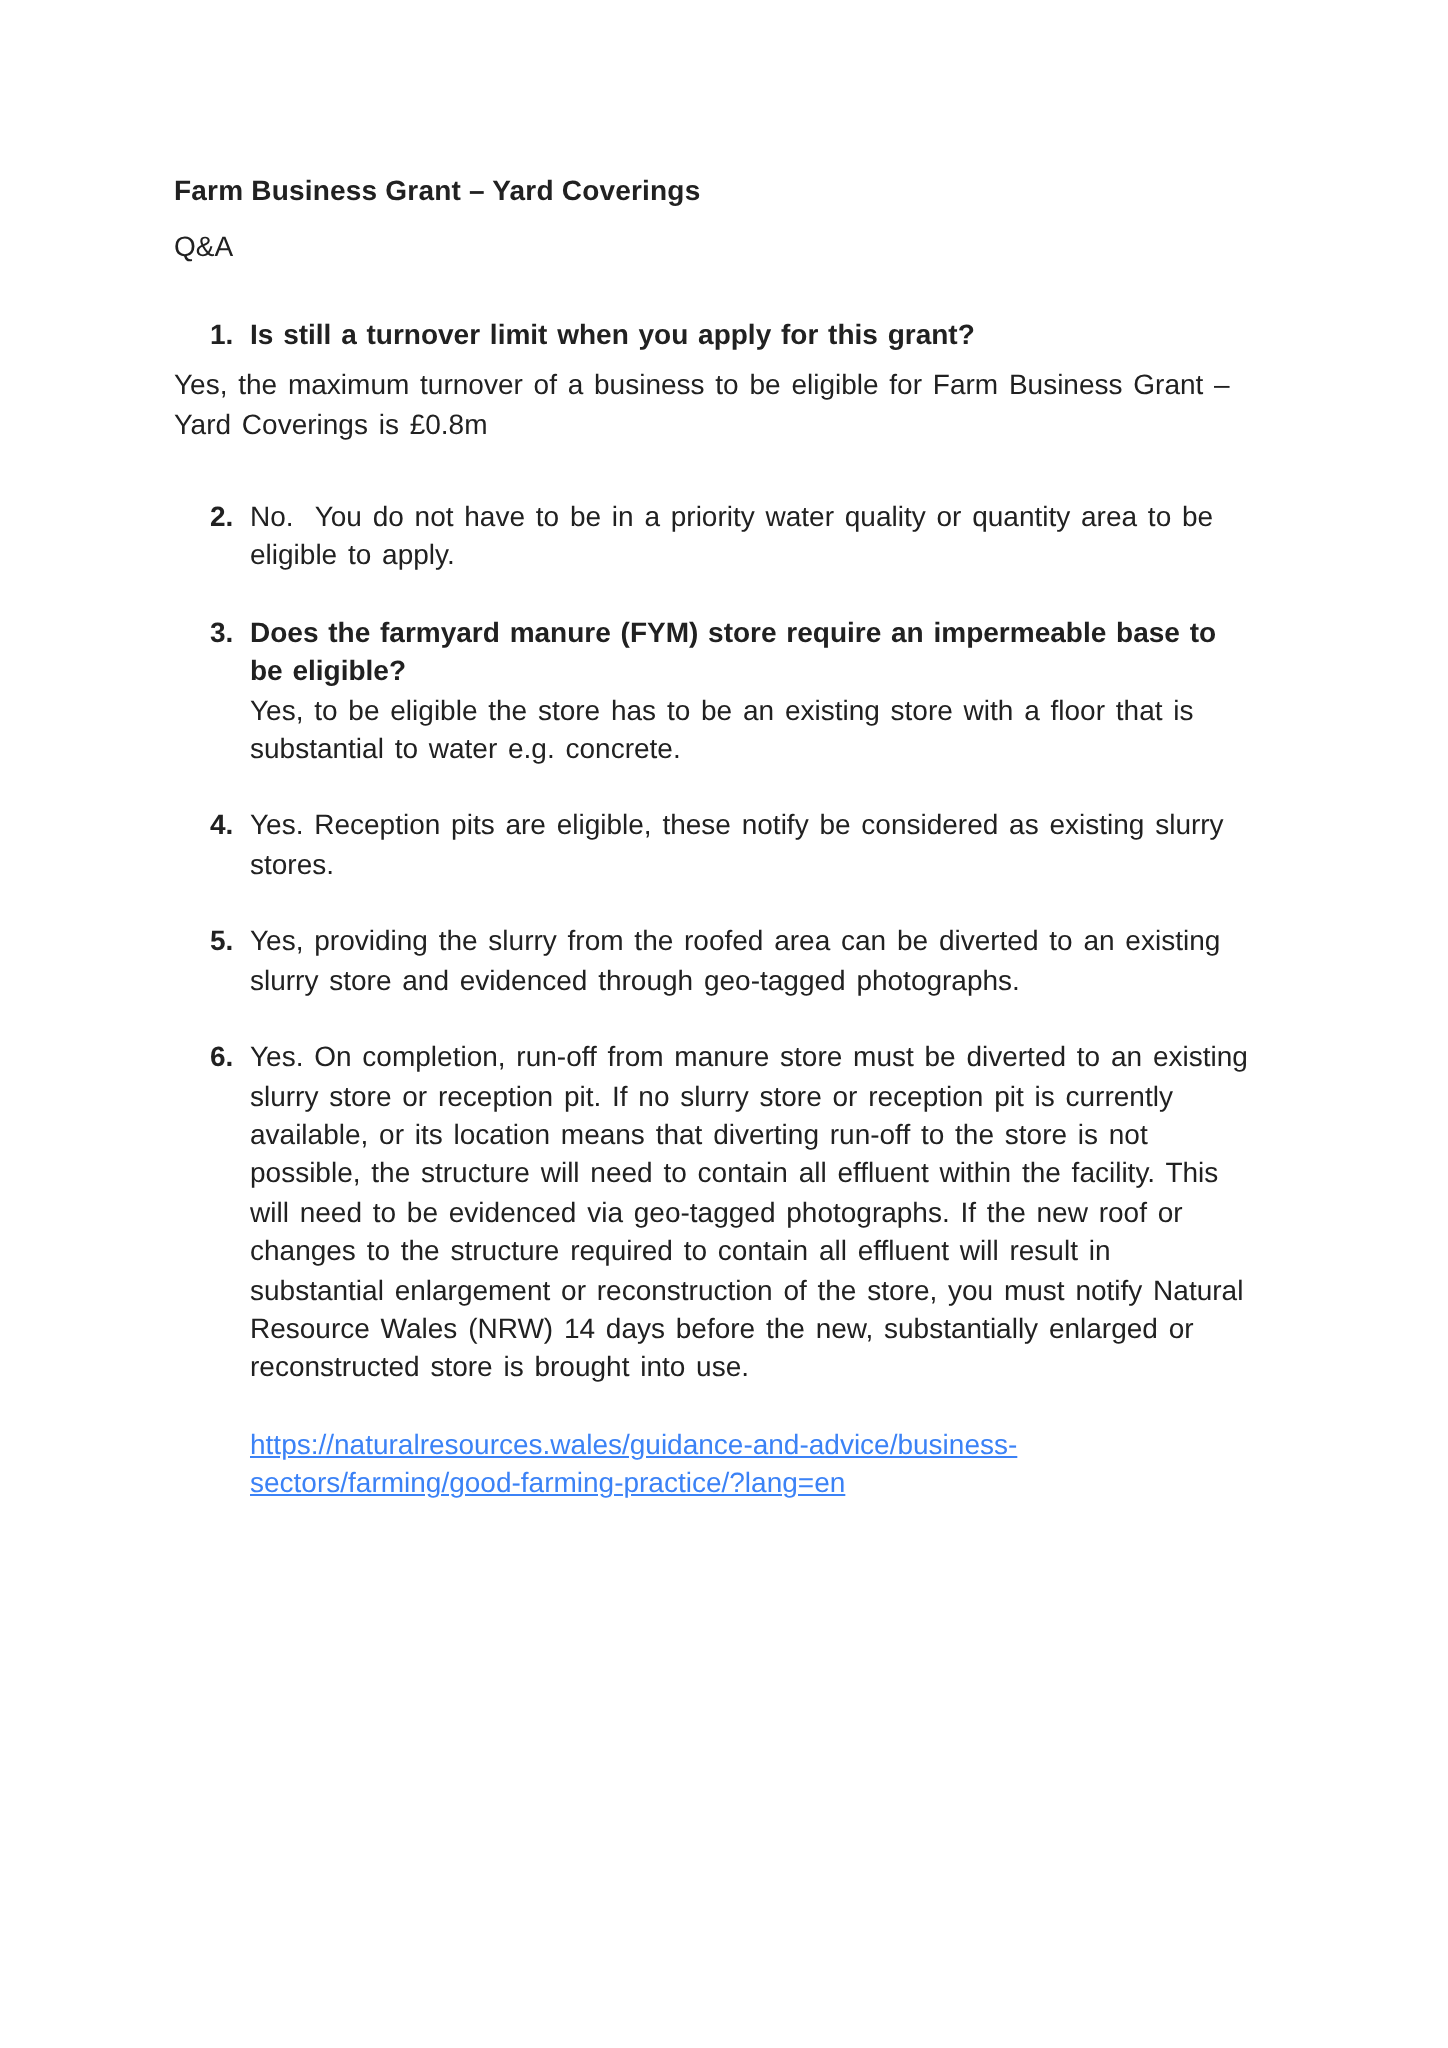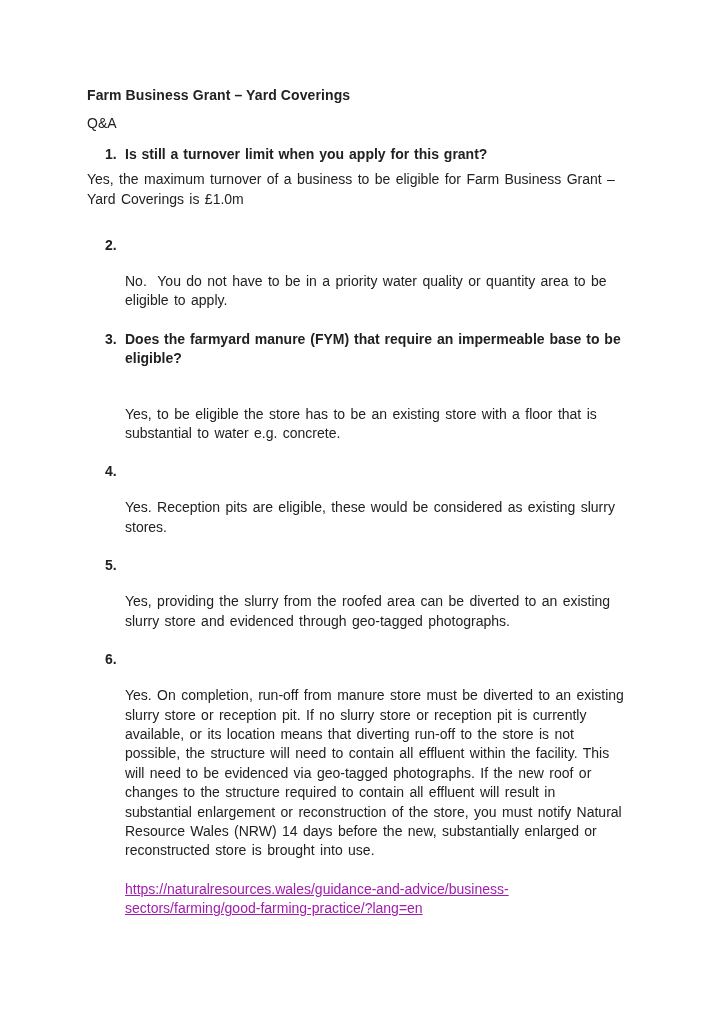--- a/index.html
+++ b/index.html
@@ -18,21 +18,21 @@
     height: 1024px;
     background: #ffffff;
     padding: 86px 92px 16px 87px;
   }
   .doc-title {
     font-weight: bold;
     margin-bottom: 9px;
     letter-spacing: 0.1px;
   }
   .section-heading {
-    margin-bottom: 11px;
+    margin-bottom: 24px;
   }
   .qa-list { width: 545px; }
   .qa-item {
     display: flex;
     margin-bottom: 19px;
   }
   .qa-item.first { margin-bottom: 6px; }
   .q-num {
     flex: 0 0 38px;
     padding-left: 18px;
@@ -41,34 +41,33 @@
   .q-body { width: 502px; }
   .q-text {
     font-weight: bold;
     word-spacing: 1px;
     white-space: pre-wrap;
   }
   .a-text {
     font-weight: normal;
     word-spacing: 1.5px;
     white-space: pre-wrap;
-    margin-top: 36px;
   }
   .answer-margin {
     width: 545px;
     word-spacing: 1.5px;
     white-space: pre-wrap;
     margin-bottom: 27px;
   }
   .guidance-link {
     display: block;
     width: 502px;
     margin-left: 38px;
     margin-top: 14px;
-    color: #a21caf;
+    color: #3b82f6;
     text-decoration: underline;
     word-spacing: 1.5px;
     cursor: pointer;
   }
 </style>
 </head>
 <body>
 
 <div class="page">
 
@@ -77,41 +76,41 @@
   <div class="section-heading">Q&amp;A</div>
 
   <div class="qa-list">
 
     <div class="qa-item first">
       <span class="q-num">1.</span>
       <div class="q-body">
         <div class="q-text">Is still a turnover limit when you apply for this grant?</div>
       </div>
     </div>
-    <p class="answer-margin">Yes, the maximum turnover of a business to be eligible for Farm Business Grant – Yard Coverings is £1.0m</p>
+    <p class="answer-margin">Yes, the maximum turnover of a business to be eligible for Farm Business Grant – Yard Coverings is £0.8m</p>
 
     <div class="qa-item">
       <span class="q-num">2.</span>
       <div class="q-body">
         <div class="a-text">No.  You do not have to be in a priority water quality or quantity area to be eligible to apply.</div>
       </div>
     </div>
 
     <div class="qa-item">
       <span class="q-num">3.</span>
       <div class="q-body">
-        <div class="q-text">Does the farmyard manure (FYM) that require an impermeable base to be eligible?</div>
+        <div class="q-text">Does the farmyard manure (FYM) store require an impermeable base to be eligible?</div>
         <div class="a-text">Yes, to be eligible the store has to be an existing store with a floor that is substantial to water e.g. concrete.</div>
       </div>
     </div>
 
     <div class="qa-item">
       <span class="q-num">4.</span>
       <div class="q-body">
-        <div class="a-text">Yes. Reception pits are eligible, these would be considered as existing slurry stores.</div>
+        <div class="a-text">Yes. Reception pits are eligible, these notify be considered as existing slurry stores.</div>
       </div>
     </div>
 
     <div class="qa-item">
       <span class="q-num">5.</span>
       <div class="q-body">
         <div class="a-text">Yes, providing the slurry from the roofed area can be diverted to an existing slurry store and evidenced through geo-tagged photographs.</div>
       </div>
     </div>
 

